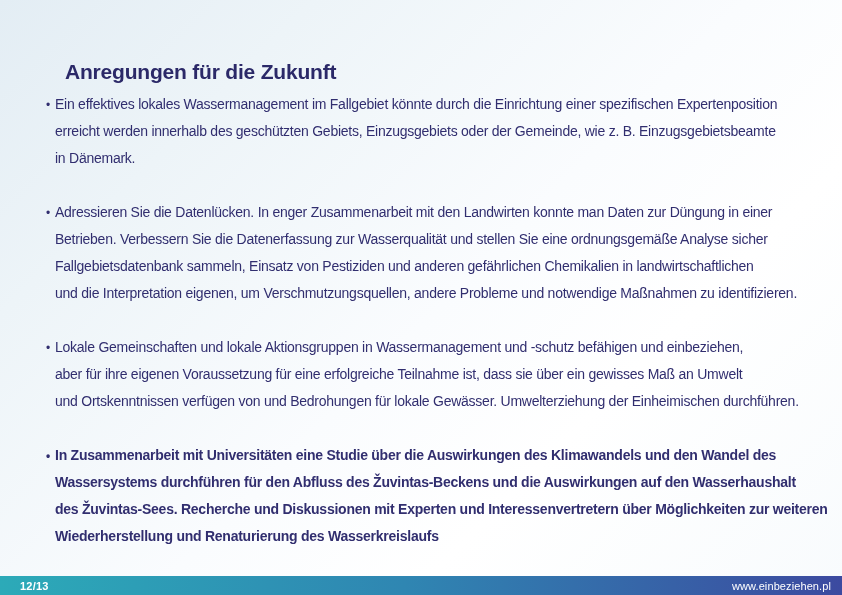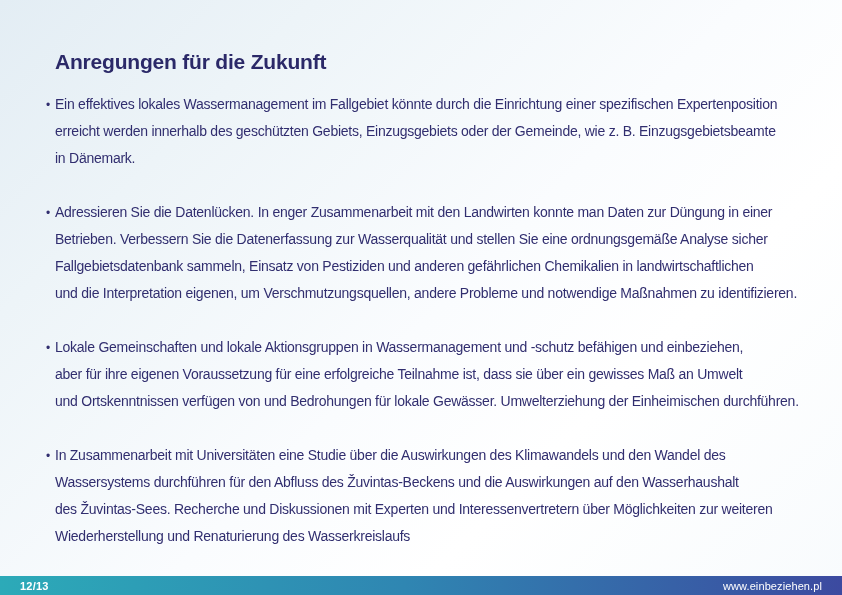--- a/index.html
+++ b/index.html
@@ -12,42 +12,42 @@
     height: 595px;
     overflow: hidden;
     background: linear-gradient(135deg, #e3edf4 0%, #edf4f8 22%, #fafcfe 52%, #ffffff 70%, #f8fbfd 100%);
     font-family: "Liberation Sans", sans-serif;
   }
 
   .title {
     position: absolute;
     left: 49px;
     top: 44px;
-    margin: 6px;
+    margin: 16px;
     font-size: 21px;
     font-weight: bold;
     color: #2b2968;
     letter-spacing: -0.2px;
     white-space: nowrap;
   }
 
   .content {
     position: absolute;
     left: 46px;
     top: 87px;
     right: 16px;
   }
 
   .bullet {
     margin: 0 0 27px 0;
     color: #312e6f;
     font-size: 14px;
     letter-spacing: -0.25px;
   }
-  .bullet:last-child { margin-bottom: 0; }
+  .bullet:last-child { margin-bottom: 0; font-weight: bold; }
 
   .line {
     height: 27px;
     line-height: 35px;
     white-space: nowrap;
     padding-left: 9px;
   }
   .line.first { padding-left: 0; }
 
   .dot {
@@ -59,21 +59,21 @@
   .footer {
     position: absolute;
     left: 0;
     right: 0;
     bottom: 0;
     height: 19px;
     background: linear-gradient(90deg, #2caab8 0%, #2f86b2 48%, #3c4aa0 100%);
     display: flex;
     justify-content: space-between;
     align-items: center;
-    padding: 0 20px 0 20px;
+    padding: 0 11px 0 20px;
     color: #ffffff;
   }
 
   .page-num {
     font-size: 11px;
     font-weight: bold;
     letter-spacing: 0.2px;
   }
 
   .website {

